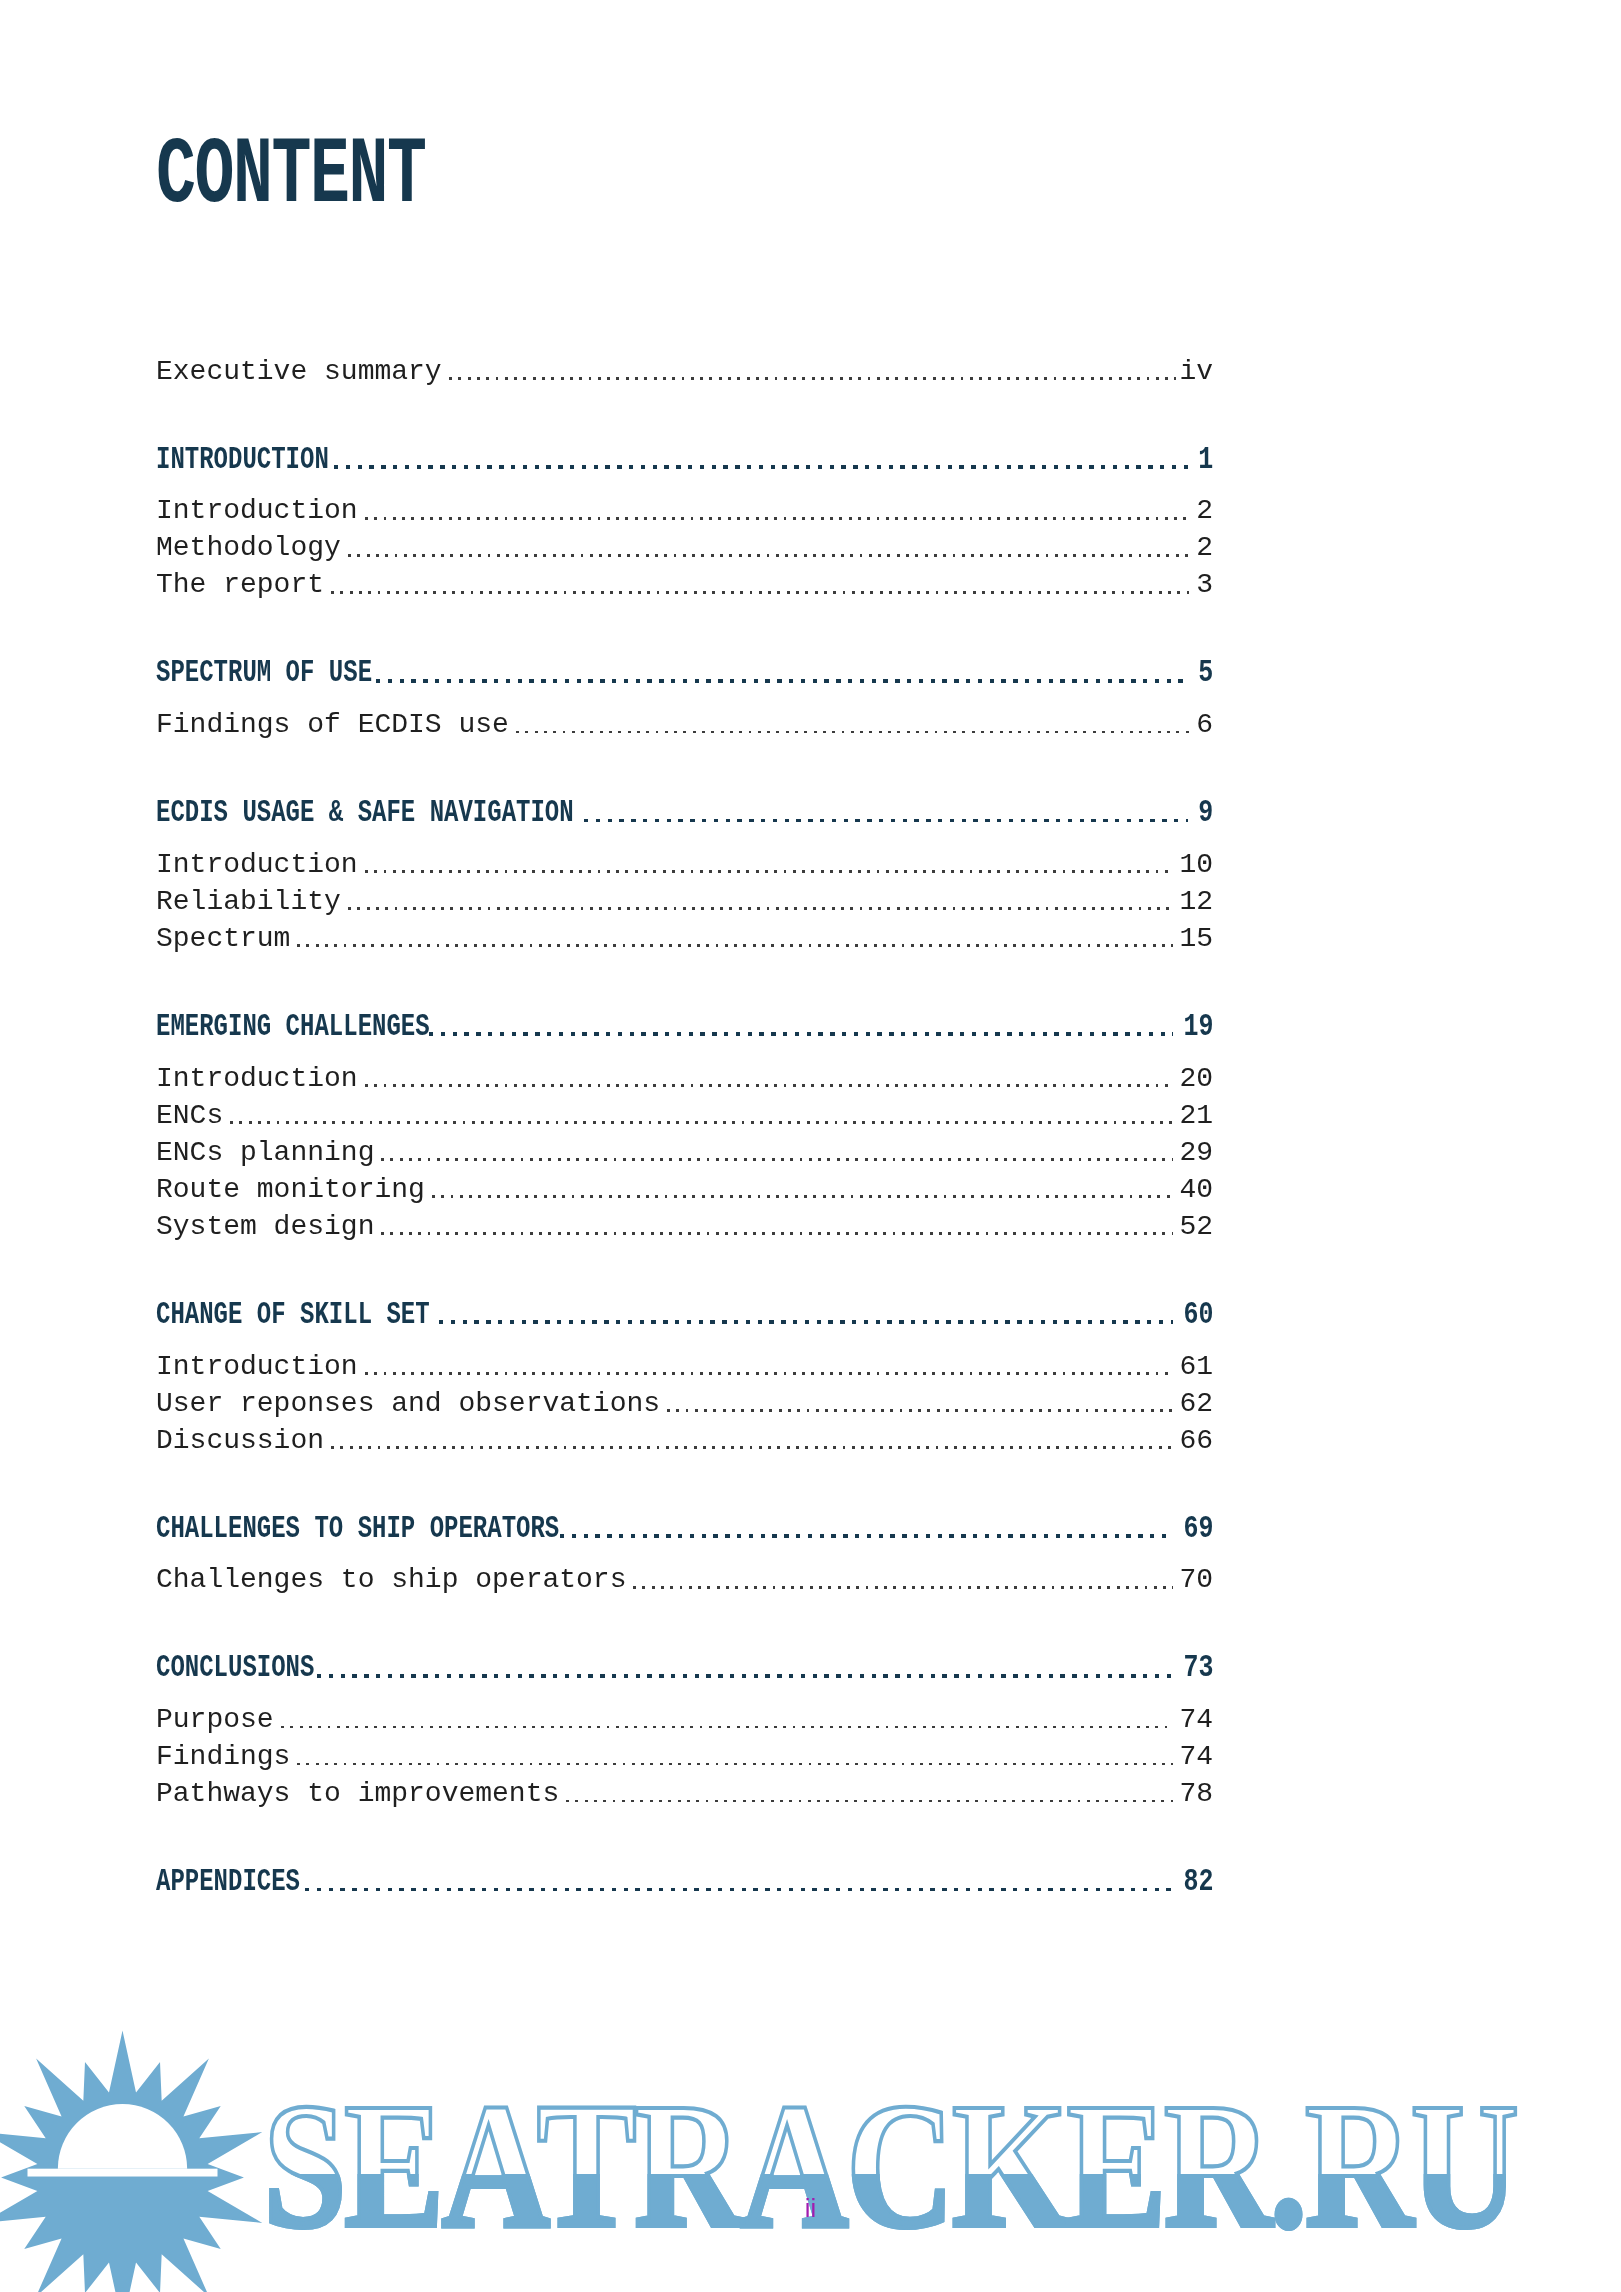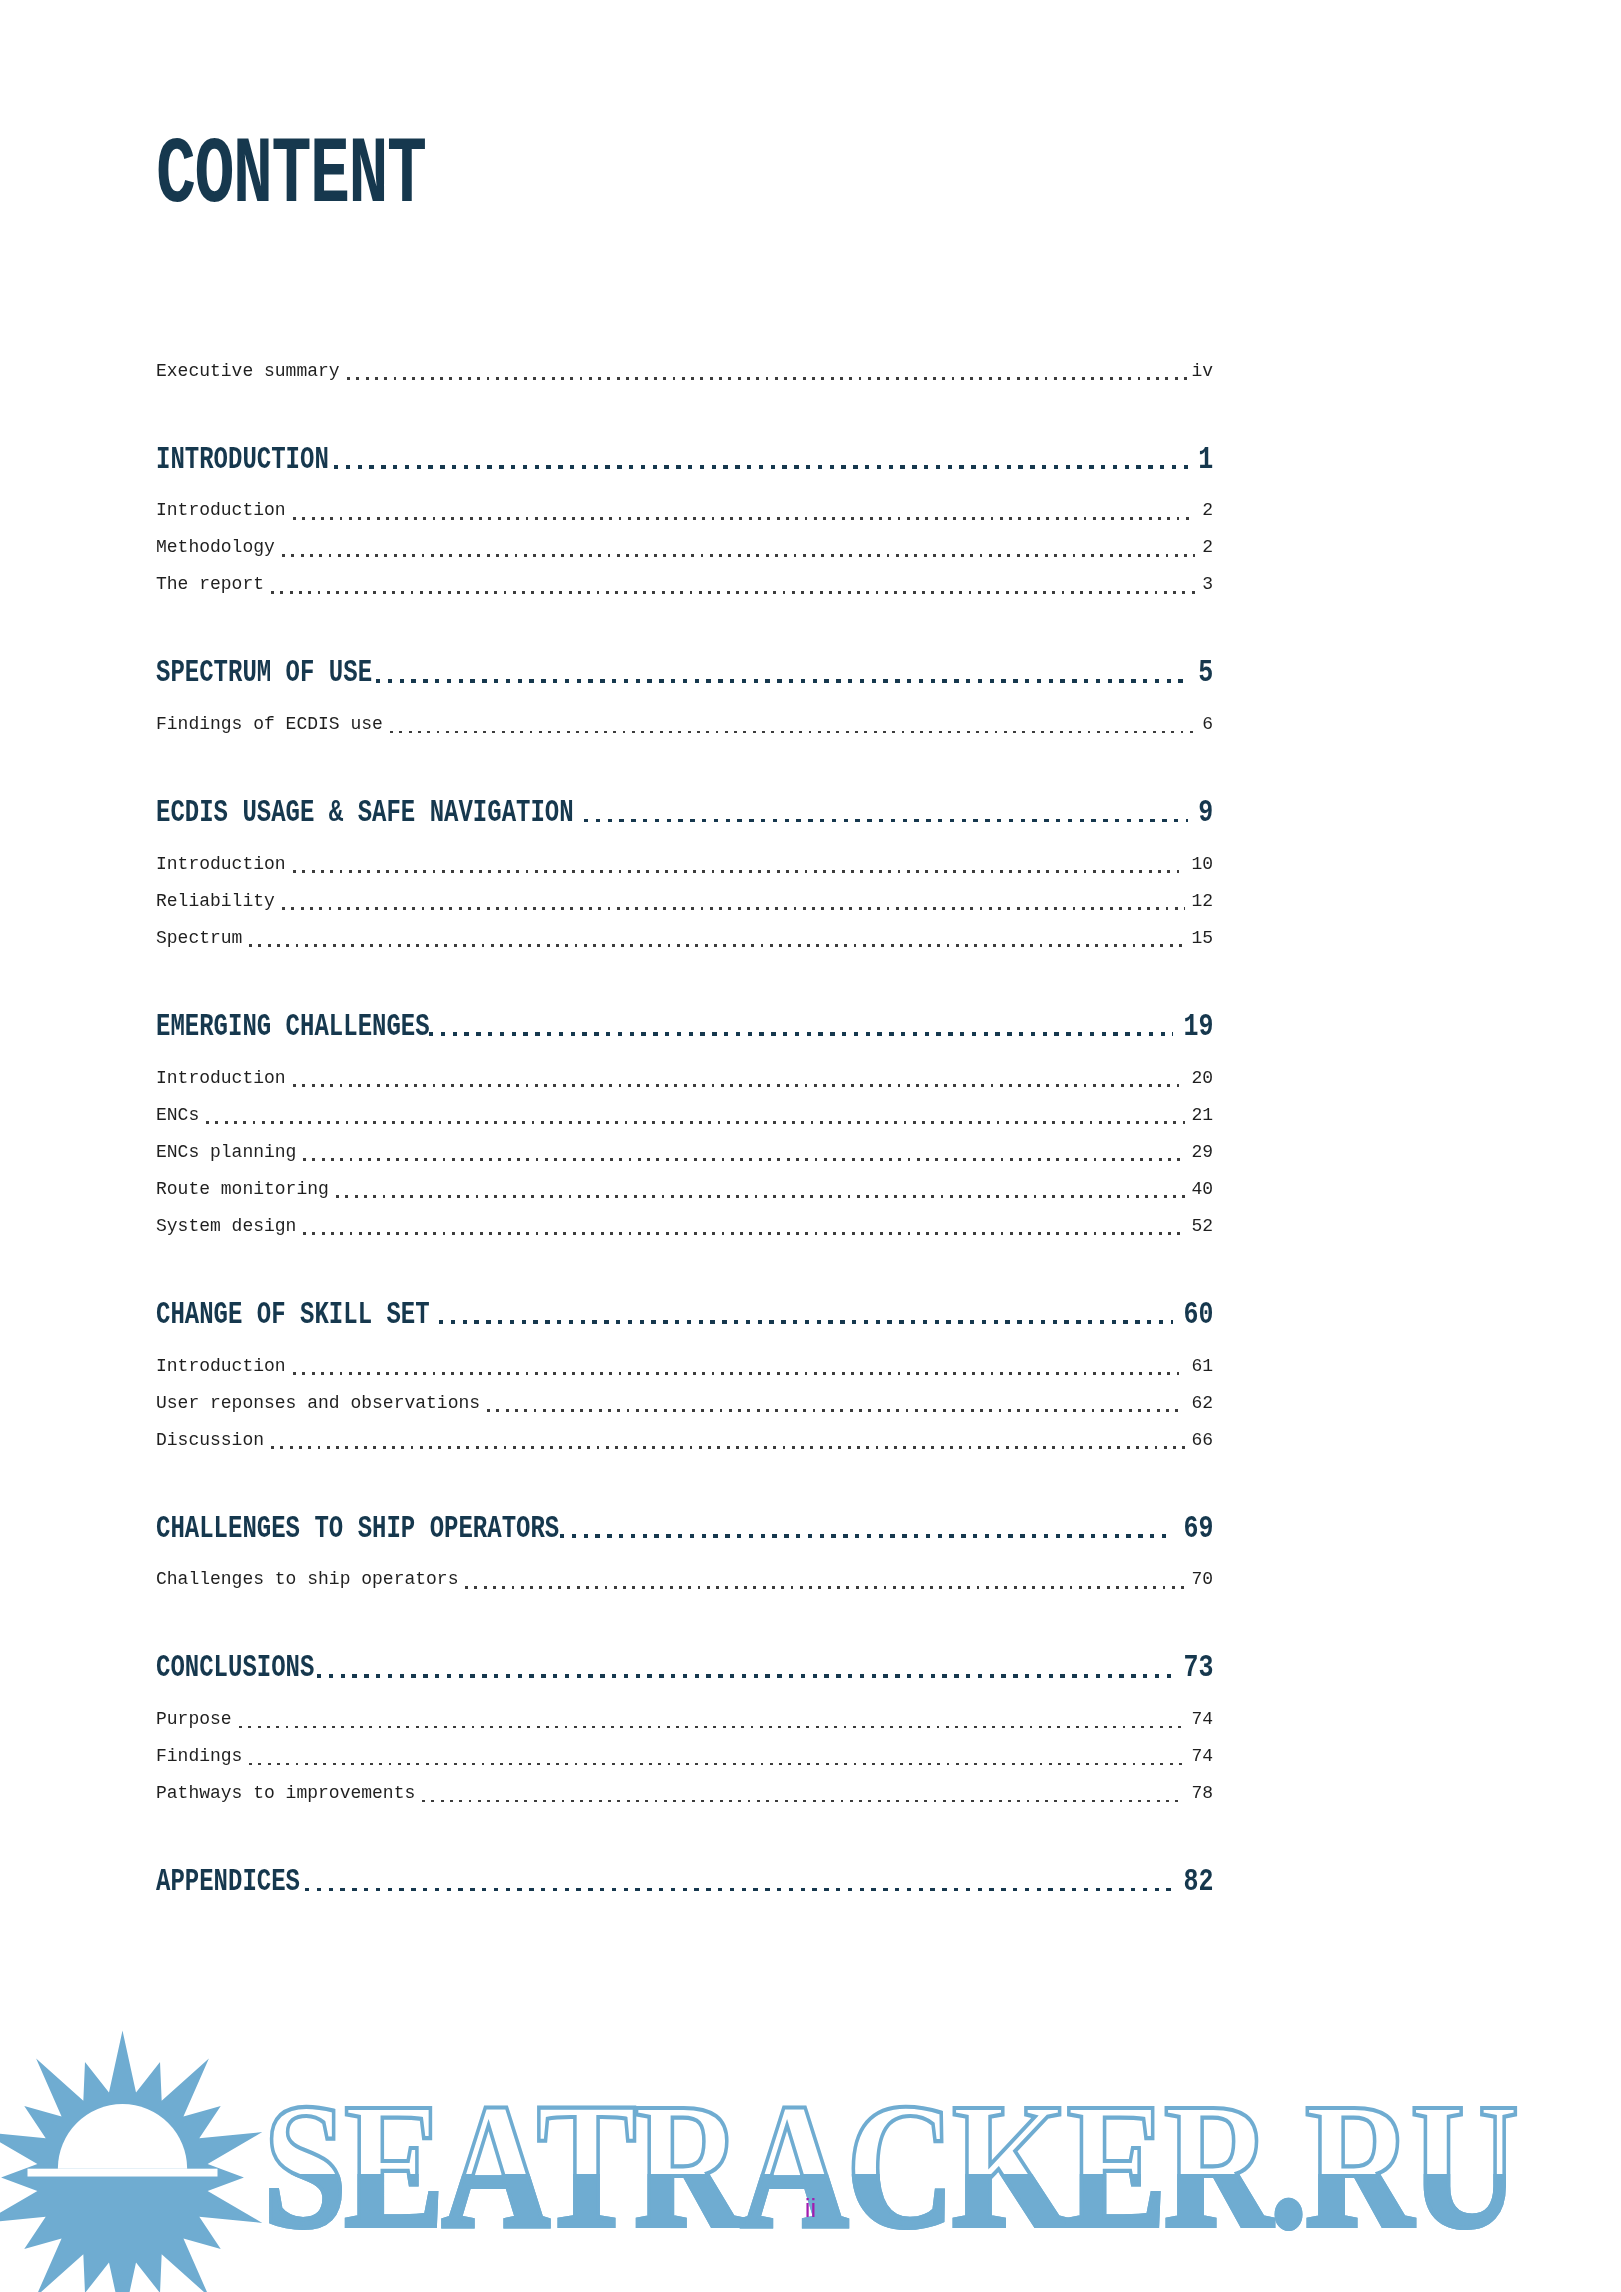--- a/index.html
+++ b/index.html
@@ -11,21 +11,21 @@
   
   .content{position:absolute;left:156px;top:0;width:1057px;z-index:2;font-family:Liberation Mono, monospace;}
   .doc-title{
     display:inline-block;margin-top:129px;
     font-size:95px;line-height:95px;font-weight:700;letter-spacing:-2px;
     color:#16384e;transform:scaleX(0.70);transform-origin:0 50%;
     white-space:nowrap;
   }
   .toc-row{display:flex;align-items:baseline;}
   
-  .e-row{font-size:18px;line-height:37px;color:#1f1f1f;}
+  .e-row{font-size:28px;line-height:37px;color:#1f1f1f;}
   .e-label{white-space:nowrap;}
   .e-leader{
     flex:1;height:2.9px;align-self:flex-end;margin:0 6.9px 9.8px 6.9px;
     background:repeating-linear-gradient(to right,#3c3c3c 0 2.9px,transparent 2.9px 9.3px);
   }
   .e-page{white-space:nowrap;}
   .front-row{margin-top:65px;}
   .front-row .e-leader{margin-right:3.9px;}
   
   .toc-section{margin-top:48px;}

